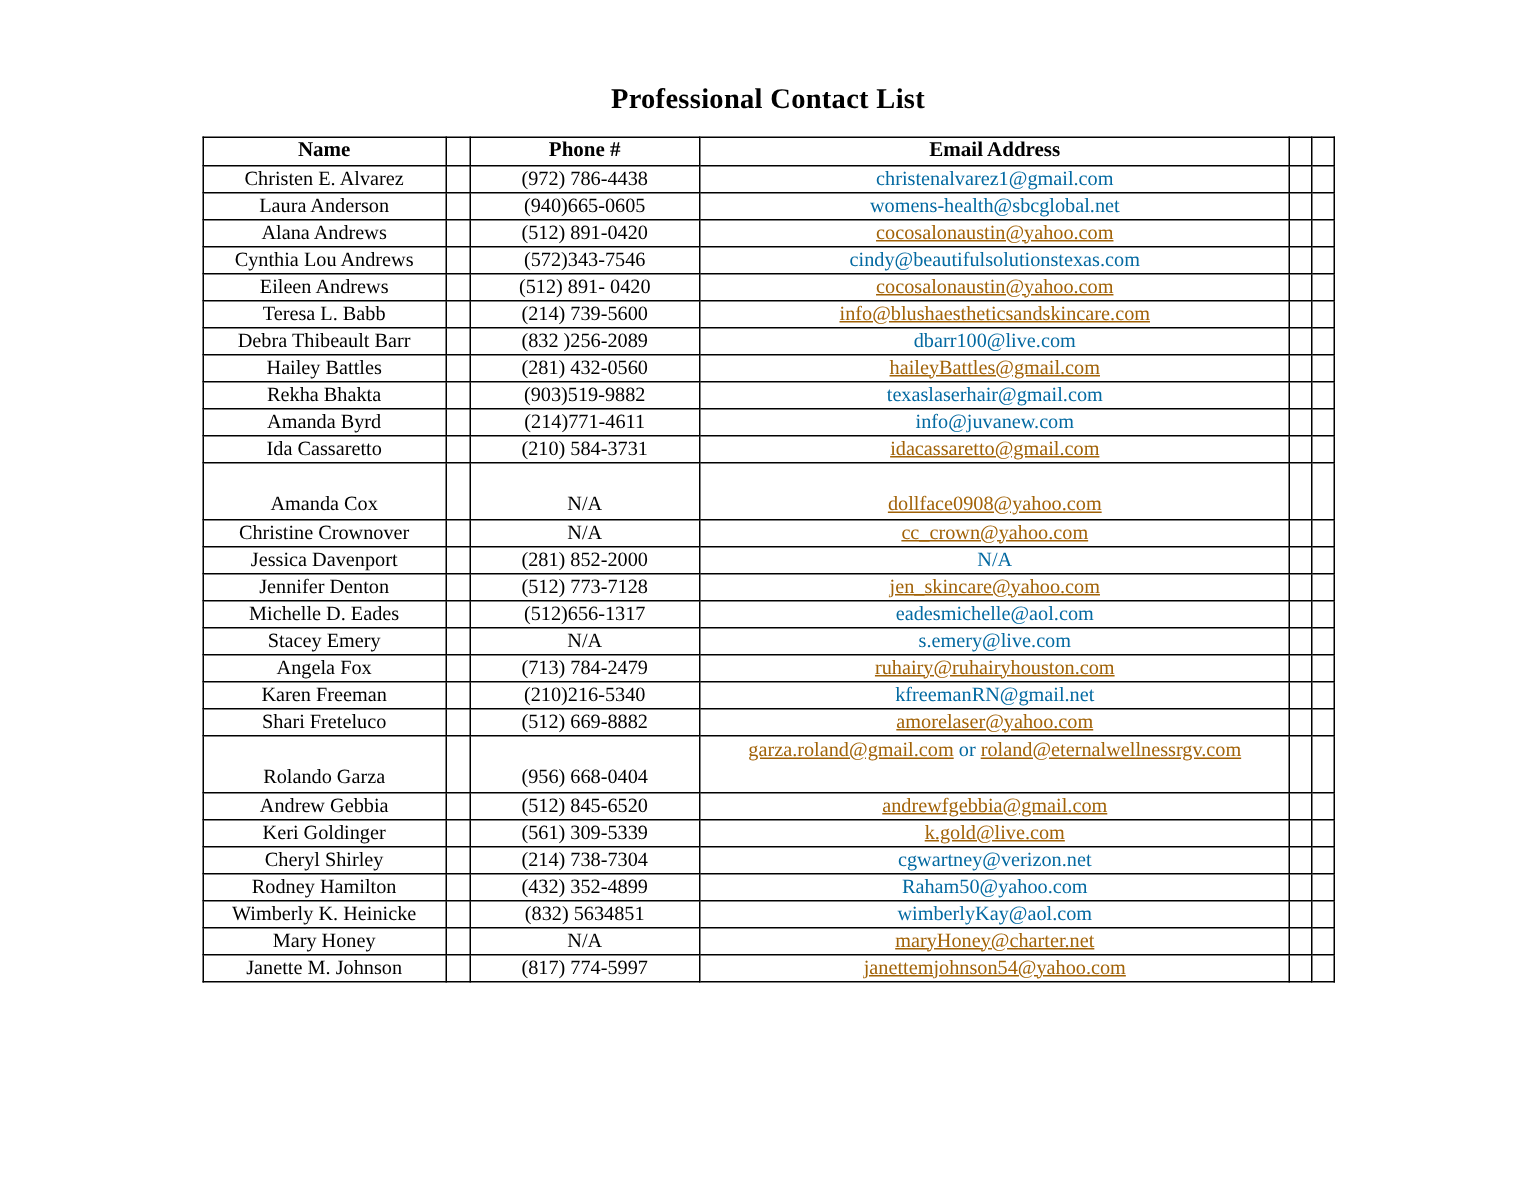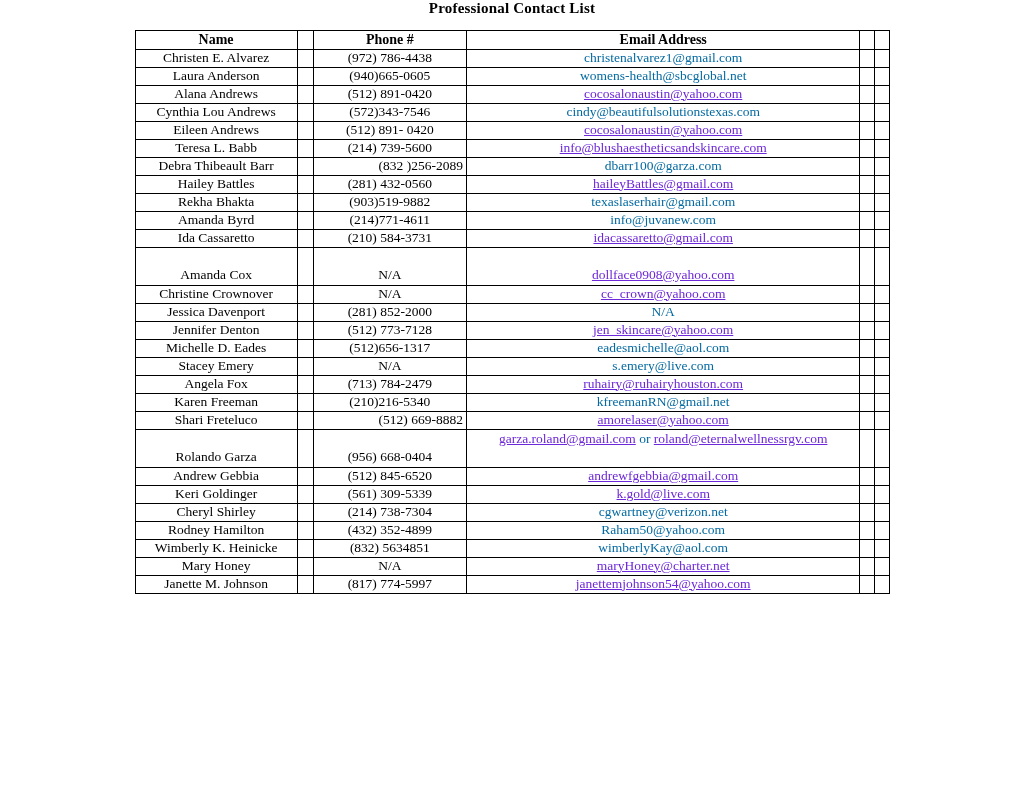--- a/index.html
+++ b/index.html
@@ -10,23 +10,24 @@
     height: 791px;
     font-family: "Liberation Serif", serif;
     color: #000000;
   }
   .page {
     width: 1024px;
     height: 791px;
     position: relative;
   }
   .doc-title {
+    padding-top: 56px;
     text-align: center;
     font-weight: bold;
-    font-size: 15px;
+    font-size: 19px;
     letter-spacing: 0.2px;
   }
   table.contact-table {
     border-collapse: collapse;
     table-layout: fixed;
     margin: 13px auto 0 auto;
     width: 755px;
   }
   .contact-table col.c-name   { width: 162px; }
   .contact-table col.c-sp1    { width: 16px;  }
@@ -55,24 +56,24 @@
   }
   .contact-table td.va-bottom {
     vertical-align: bottom;
     padding-bottom: 1px;
   }
   .contact-table td.va-top {
     vertical-align: top;
     padding-top: 1px;
   }
   .contact-table td.align-left {
-    text-align: right;
+    text-align: center;
   }
   a.email-link {
-    color: #6d28d9;
+    color: #a16207;
     text-decoration: underline;
     cursor: pointer;
   }
   span.email-plain {
     color: #0369a1;
     text-decoration: none;
   }
 </style>
 </head>
 <body>
@@ -147,21 +148,21 @@
           <td></td>
           <td>(214) 739-5600</td>
           <td><a class="email-link">info@blushaestheticsandskincare.com</a></td>
           <td></td>
           <td></td>
         </tr>
         <tr>
           <td>Debra Thibeault Barr</td>
           <td></td>
           <td class="align-left">(832 )256-2089</td>
-          <td><span class="email-plain">dbarr100@garza.com</span></td>
+          <td><span class="email-plain">dbarr100@live.com</span></td>
           <td></td>
           <td></td>
         </tr>
         <tr>
           <td>Hailey Battles</td>
           <td></td>
           <td>(281) 432-0560</td>
           <td><a class="email-link">haileyBattles@gmail.com</a></td>
           <td></td>
           <td></td>

